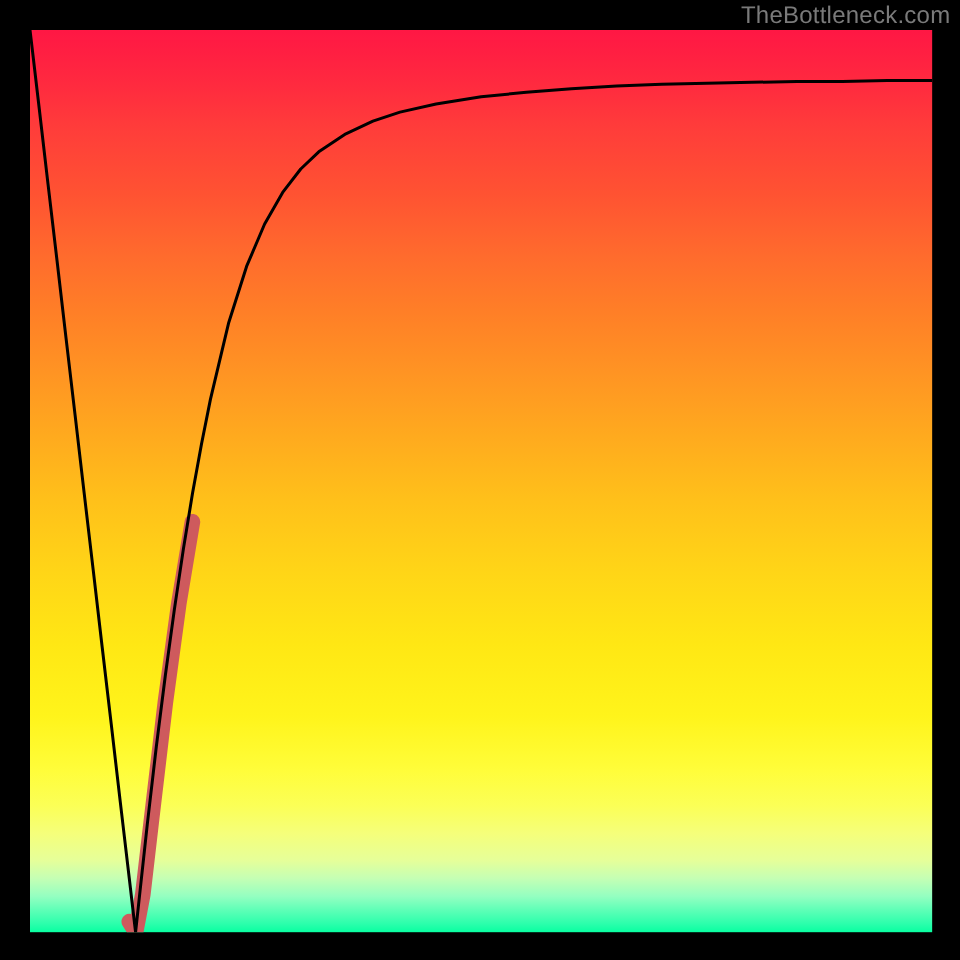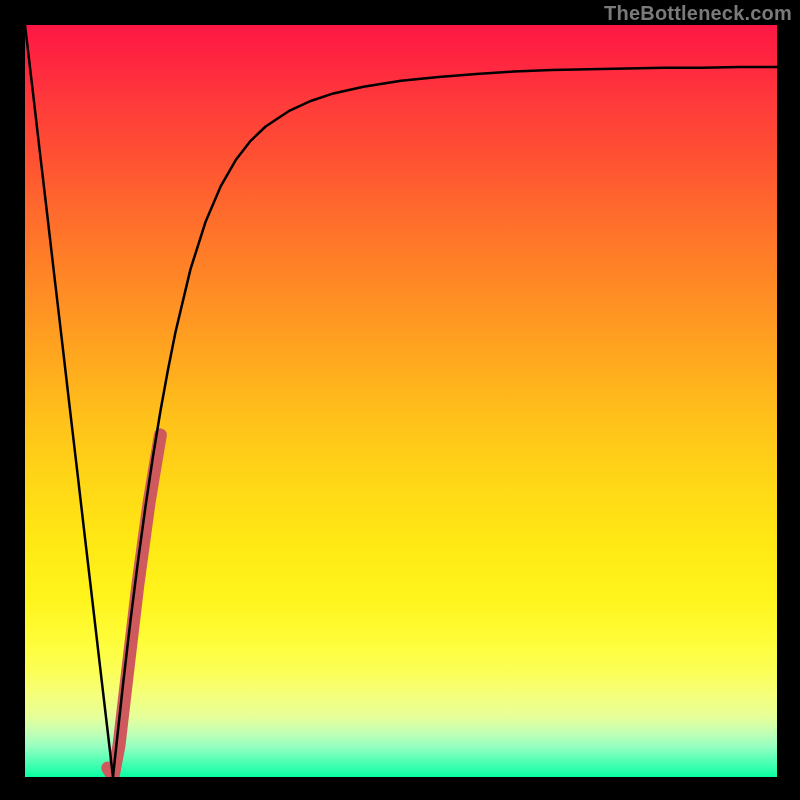--- a/index.html
+++ b/index.html
@@ -71,21 +71,21 @@
     stroke-width: 13;
     stroke-linecap: round;
     stroke-linejoin: round;
   }
   .watermark {
     position: absolute;
     top: 2px;
     right: 8px;
     font-family: Arial, Helvetica, sans-serif;
     font-size: 20px;
-    font-weight: 700;
+    font-weight: 400;
     color: #7a7a7a;
     letter-spacing: 0.2px;
     user-select: none;
   }
 </style>
 </head>
 <body>
 
 <div class="container">
   <div class="watermark">TheBottleneck.com</div>

